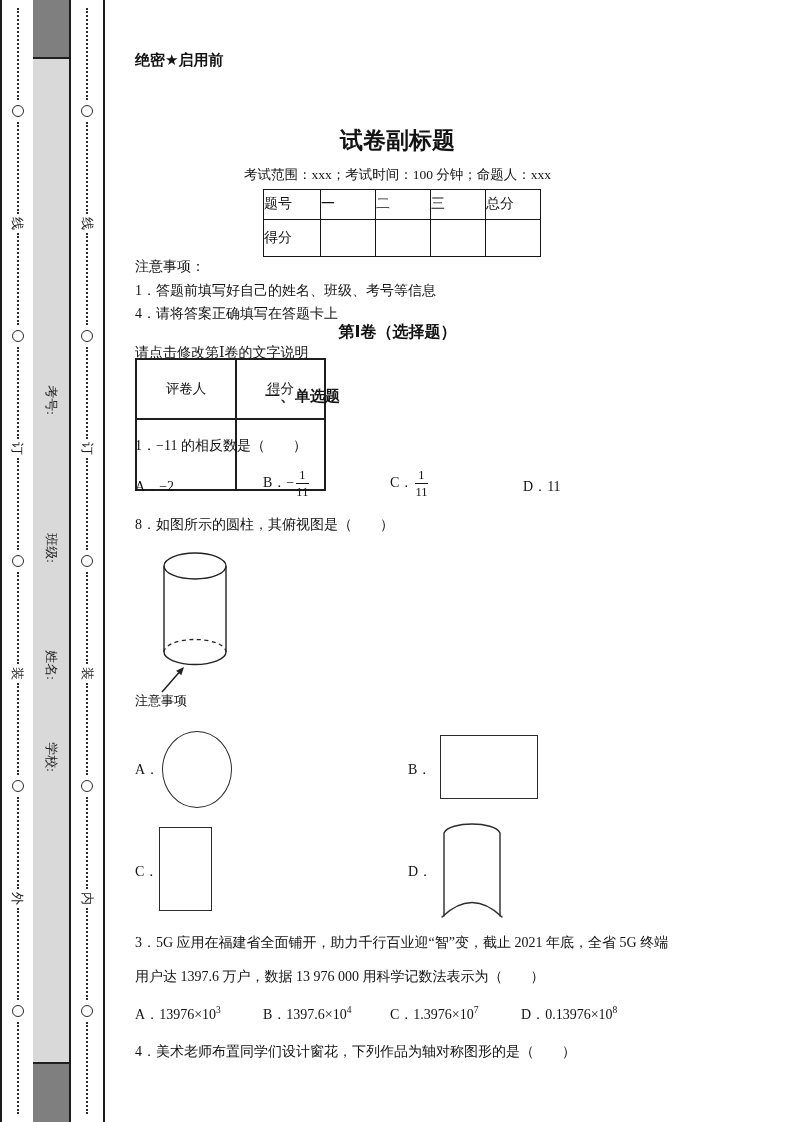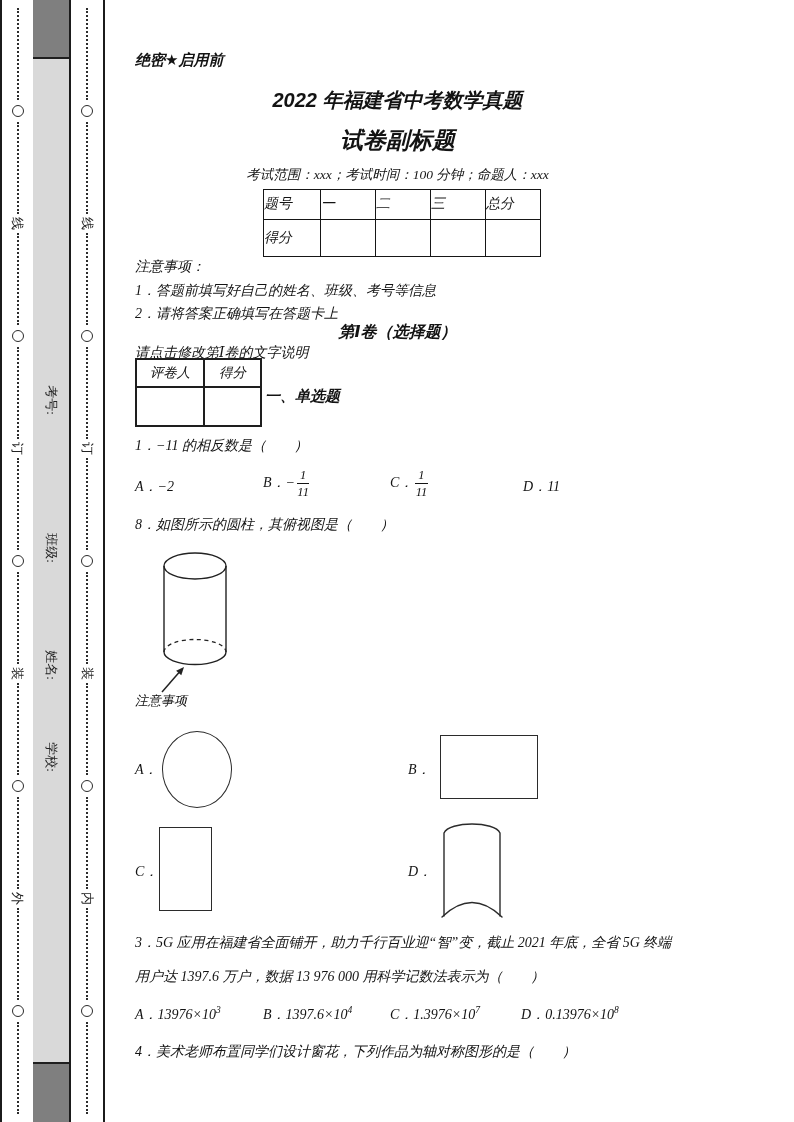--- a/index.html
+++ b/index.html
@@ -19,30 +19,30 @@
   .cap{position:absolute;left:0;right:0;background:#7f7f7f;}
   .cap-top{top:0;height:57px;border-bottom:2px solid #1f1f1f;}
   .cap-bottom{bottom:0;height:58px;border-top:2px solid #1f1f1f;}
   .strip-label{position:absolute;left:50%;transform:translate(-50%,-50%) rotate(90deg);
                font-size:13px;white-space:nowrap;color:#222;}
   .dotseg{flex:1 1 auto;width:0;border-left:2px dotted #2c2c2c;margin:3px 0;}
   .m-glyph{flex:0 0 auto;font-size:13px;line-height:1;color:#222;transform:rotate(90deg);}
   .m-circle{flex:0 0 auto;width:12px;height:12px;border:1.5px solid #2c2c2c;
             border-radius:50%;margin:2px 0;box-sizing:border-box;background:#fff;}
   
-  .content{position:absolute;left:135px;top:0;width:525px;height:1122px;font-size:14px;line-height:1.35;font-style:italic;}
+  .content{position:absolute;left:135px;top:0;width:525px;height:1122px;font-size:14px;line-height:1.35;}
   .abs{position:absolute;}
   .ctr{width:100%;text-align:center;}
   .bold-sans{font-family:"Liberation Sans","DejaVu Sans",sans-serif;font-weight:bold;}
   
   table{border-collapse:collapse;}
   .score-table td{border:1.6px solid #161616;text-align:left;font-size:14px;padding:0;}
   .score-table .r1 td{height:29px;}
   .score-table .r2 td{height:36px;}
-  .grader-table td{border:2px solid #1e1e1e;text-align:center;font-size:13.5px;padding:0;}
+  .grader-table td{border:2px solid #1e1e1e;text-align:center;font-size:13.5px;padding:16px;}
   .grader-table .r1 td{height:26px;}
   .grader-table .r2 td{height:37px;}
   
   .frac{display:inline-flex;flex-direction:column;align-items:center;vertical-align:middle;
         font-size:12.5px;line-height:1.15;margin:0 2px;}
   .frac .num{border-bottom:1.3px solid #131313;padding:0 3px 1px;}
   .frac .den{padding-top:1px;}
   sup{font-size:9.5px;vertical-align:super;line-height:0;}
   .opt{position:absolute;display:inline-flex;align-items:center;white-space:nowrap;}
   
@@ -105,21 +105,20 @@
     <span class="dotseg"></span>
     <span class="m-circle"></span>
     <span class="dotseg"></span>
   </div>
 </div>
 
 <div class="content">
 
   <div class="abs bold-sans" style="left:0;top:50px;font-size:15px">绝密★启用前</div>
 
-  <div class="abs ctr bold-sans" style="top:87px;font-size:20px">2022 年福建省中考数学真题</div>
   <div class="abs ctr bold-sans" style="top:125px;font-size:23px">试卷副标题</div>
   <div class="abs ctr" style="top:166px;font-size:13.5px">考试范围：xxx；考试时间：100 分钟；命题人：xxx</div>
 
   <table class="score-table abs" style="left:128px;top:189px">
     <tbody>
         <tr class="r1">
       <td style="width:56px">题号</td>
       <td style="width:54px">一</td>
       <td style="width:54px">二</td>
       <td style="width:54px">三</td>
@@ -130,21 +129,21 @@
       <td></td>
       <td></td>
       <td></td>
       <td></td>
     </tr>
   </tbody>
     </table>
 
   <div class="abs" style="left:0;top:258px">注意事项：</div>
   <div class="abs" style="left:0;top:282px">1．答题前填写好自己的姓名、班级、考号等信息</div>
-  <div class="abs" style="left:0;top:305px">2．请将答案正确填写在答题卡上</div>
+  <div class="abs" style="left:0;top:305px">4．请将答案正确填写在答题卡上</div>
 
   <div class="abs ctr bold-sans" style="top:321px;font-size:16px">第Ⅰ卷（选择题）</div>
   <div class="abs" style="left:0;top:344px">请点击修改第Ⅰ卷的文字说明</div>
 
   <table class="grader-table abs" style="left:0;top:358px">
     <tbody>
         <tr class="r1">
       <td style="width:66px">评卷人</td>
       <td style="width:55px">得分</td>
     </tr>

